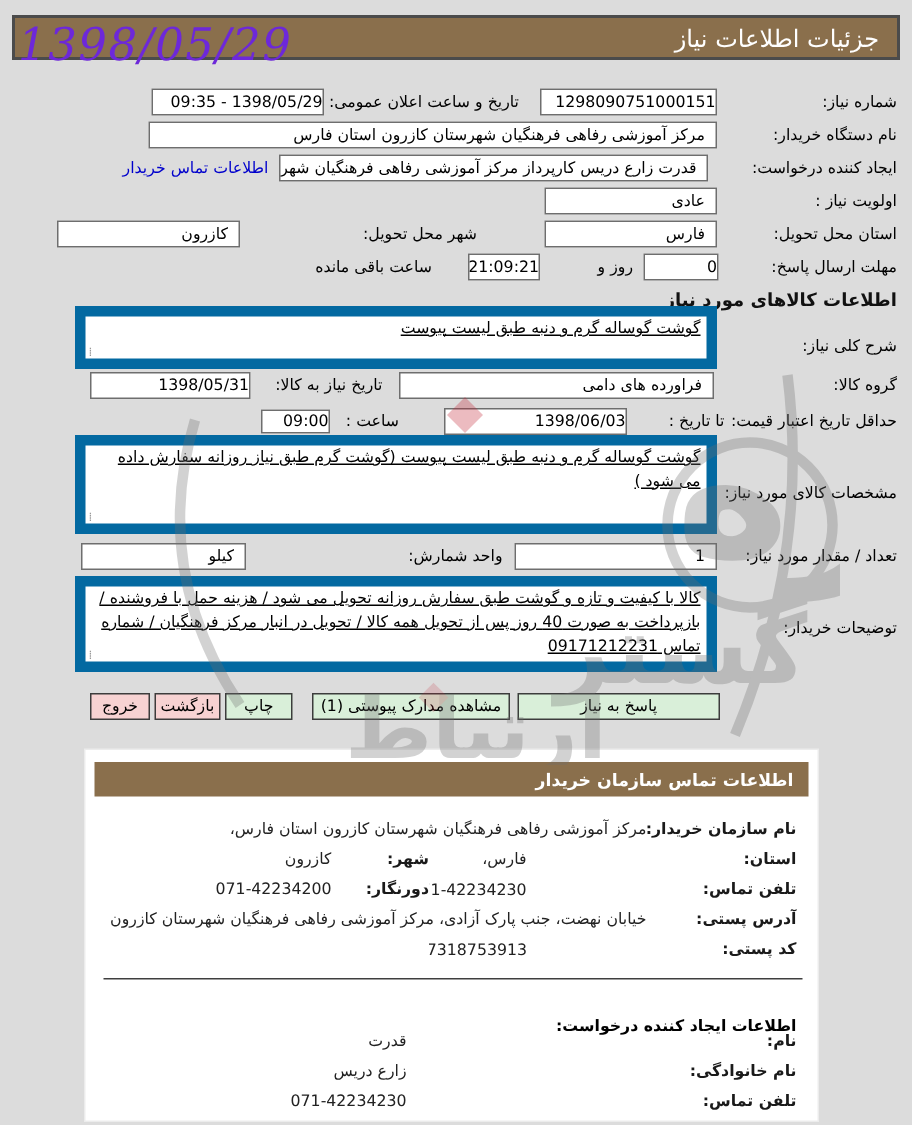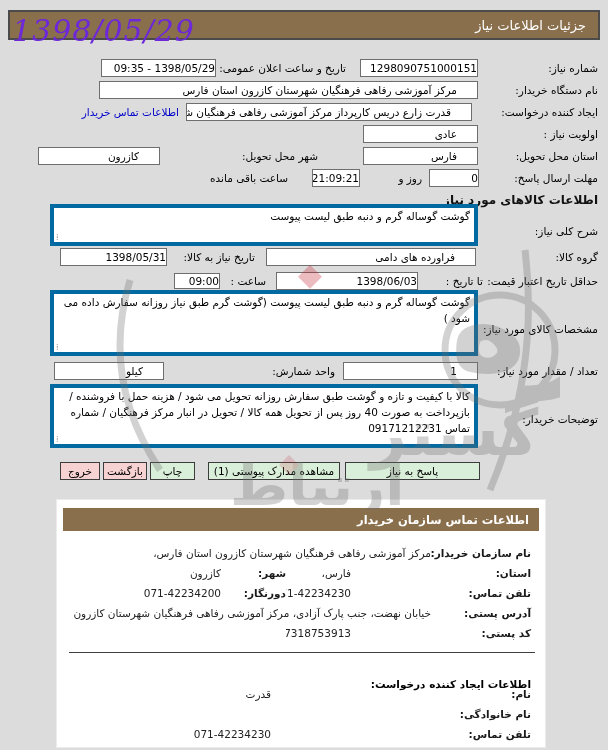--- a/index.html
+++ b/index.html
@@ -8,32 +8,32 @@
     background:#dcdcdc;direction:rtl;
     font-family:"DejaVu Sans",sans-serif;color:#000;
   }
   .lbl{position:absolute;font-size:10.5px;line-height:18px;white-space:nowrap;color:#000;}
   .box{
     position:absolute;height:18px;box-sizing:border-box;
     background:#fff;border:1px solid #6e6e6e;
     font-size:10.5px;line-height:16px;white-space:nowrap;overflow:hidden;
   }
   .box.center{}
-  .box.rt{text-align:right;padding:0 20px;}
+  .box.rt{text-align:right;padding:0 7px;}
   .ta{
-    position:absolute;box-sizing:border-box;background:#fff;border:4px solid #0369a1;
-    font-size:10.5px;line-height:1.5;text-align:right;padding:1px 4px;overflow:hidden;
+    position:absolute;box-sizing:border-box;background:#fff;border:7px solid #0369a1;
+    font-size:10.5px;line-height:1.5;text-align:right;padding:1px 4px;overflow:hidden;text-decoration:underline;
   }
   .grip{position:absolute;left:2px;bottom:-2px;font-size:8px;color:#999;}
   .hdr{
     position:absolute;left:8px;right:8px;top:10px;height:30px;box-sizing:border-box;
     background:#8a6f4c;border:2px solid #4b4b4b;
     display:flex;align-items:center;justify-content:flex-start;padding-right:12px;
   }
-  .hdr-title{color:#fff;font-size:13px;}
+  .hdr-title{color:#fff;font-size:16px;}
   .green-date{
     position:absolute;left:12px;top:13px;z-index:20;
     font-family:"DejaVu Serif",serif;font-style:italic;
     font-size:30px;color:#6d28d9;letter-spacing:1px;
   }
   .link{position:absolute;font-size:10.5px;line-height:18px;color:#0000cc;white-space:nowrap;cursor:pointer;}
   .sec-title{position:absolute;font-size:12px;font-weight:bold;color:#111;}
   .btn{
     position:absolute;height:18px;box-sizing:border-box;border:1px solid #3c3c3c;
     font-size:10.5px;line-height:16px;text-align:center;cursor:pointer;white-space:nowrap;overflow:hidden;
@@ -103,21 +103,21 @@
     <span class="grip">⁞</span>
   </div>
 
   <span class="lbl" style="top:248px;right:10px">گروه کالا:</span>
   <div class="box rt" style="top:248px;right:132px;width:210px">فراورده های دامی</div>
   <span class="lbl" style="top:248px;right:353px">تاریخ نیاز به کالا:</span>
   <div class="box center" style="top:248px;right:441px;width:107px">1398/05/31</div>
 
   <span class="lbl" style="top:272px;right:10px">حداقل تاریخ اعتبار قیمت:</span>
   <span class="lbl" style="top:272px;right:125px">تا تاریخ :</span>
-  <div class="box center" style="top:272px;right:190px;width:142px">1398/06/03</div>
+  <div class="box center" style="top:272px;right:190px;width:122px">1398/06/03</div>
   <span class="lbl" style="top:272px;right:342px">ساعت :</span>
   <div class="box center" style="top:273px;right:388px;width:46px;height:16px;line-height:14px">09:00</div>
 
   <span class="lbl" style="top:320px;right:10px">مشخصات کالای مورد نیاز:</span>
   <div class="ta" style="top:290px;right:130px;width:428px;height:66px">
     <span>گوشت گوساله گرم و دنبه طبق لیست پیوست (گوشت گرم طبق نیاز روزانه سفارش داده می شود )</span>
     <span class="grip">⁞</span>
   </div>
 
   <span class="lbl" style="top:362px;right:10px">تعداد / مقدار مورد نیاز:</span>
@@ -174,20 +174,21 @@
     <div class="pdivider"></div>
 
     <span class="ptitle">اطلاعات ایجاد کننده درخواست:</span>
 
     <div class="prow" style="top:186px">
       <span class="plbl">نام:</span>
       <span class="pval creator">قدرت</span>
     </div>
     <div class="prow" style="top:206px">
       <span class="plbl">نام خانوادگی:</span>
+      <span class="pval creator">زارع دریس</span>
     </div>
     <div class="prow" style="top:226px">
       <span class="plbl">تلفن تماس:</span>
       <span class="pval creator">071-42234230</span>
     </div>
   </div>
 
   <svg class="wm" viewBox="0 0 490 290">
     <g fill="#6e6e6e">
       <text x="380" y="150" font-size="130" font-weight="bold" direction="rtl" text-anchor="end">هزاره</text>

